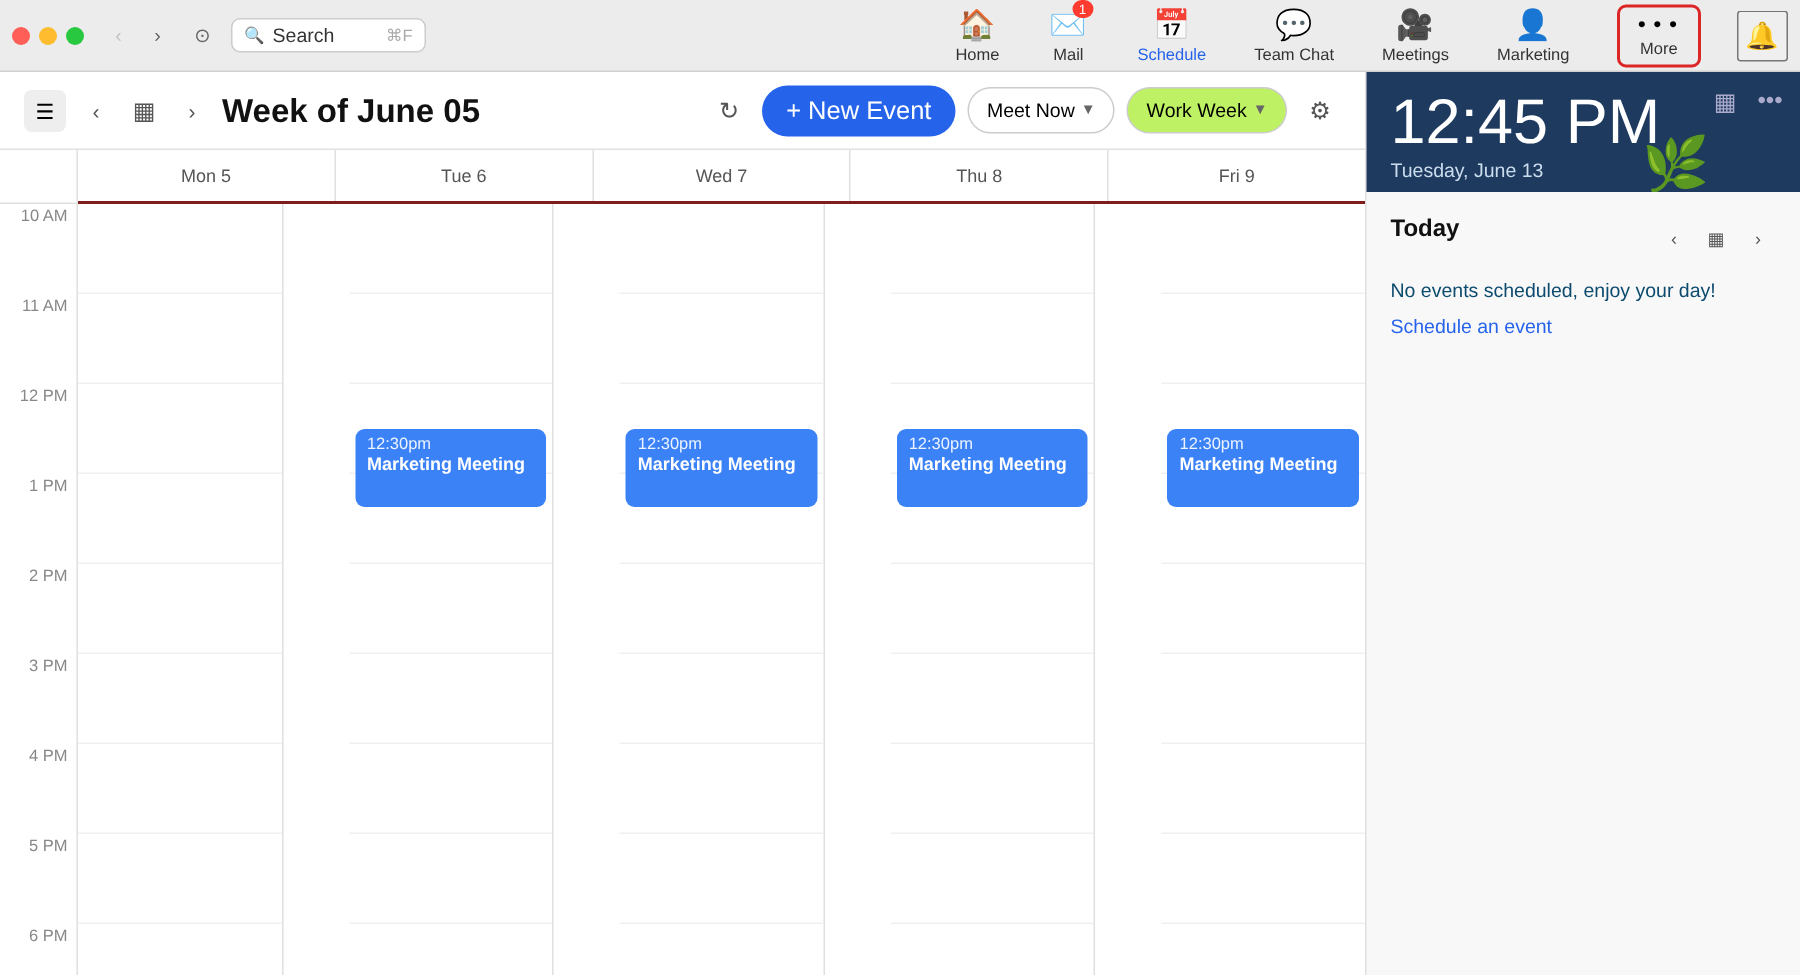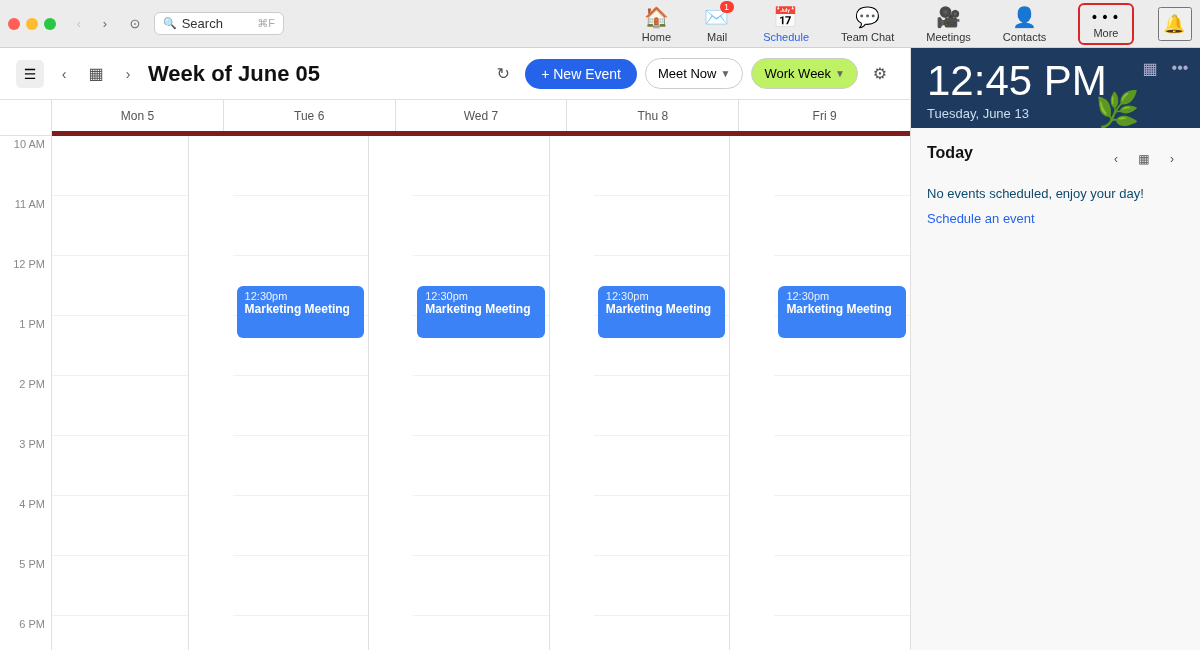--- a/index.html
+++ b/index.html
@@ -82,21 +82,21 @@
     }
     .sidebar-toggle { width: 28px; height: 28px; border: none; background: #eee; border-radius: 5px; cursor: pointer; font-size: 14px; }
     .cal-nav-btn { width: 24px; height: 24px; border: none; background: transparent; cursor: pointer; font-size: 14px; color: #555; border-radius: 4px; }
     .cal-mini-icon { width: 24px; height: 24px; border: none; background: transparent; cursor: pointer; font-size: 16px; color: #555; }
 
     .cal-title { font-size: 22px; font-weight: 600; color: #111; margin-right: auto; }
 
     .refresh-btn { width: 28px; height: 28px; border: none; background: transparent; cursor: pointer; color: #555; font-size: 16px; }
 
     .new-event-btn {
-      background: #2563eb; color: #fff; border: none; border-radius: 18px; padding: 7px 16px; font-size: 14px; font-weight: 500; cursor: pointer; display: flex; align-items: center; gap: 4px;
+      background: #2563eb; color: #fff; border: none; border-radius: 18px; padding: 7px 16px; font-size: 17px; font-weight: 500; cursor: pointer; display: flex; align-items: center; gap: 4px;
     }
 
     .meet-now-btn {
       background: #fff; border: 1px solid #ccc; border-radius: 18px; padding: 7px 12px; font-size: 13px; cursor: pointer; display: flex; align-items: center; gap: 4px;
     }
     .dropdown-arrow { font-size: 10px; color: #666; }
 
     .view-select-btn {
       background: #bef264; border: 1px solid #ccc; border-radius: 18px; padding: 7px 12px; font-size: 13px; cursor: pointer; display: flex; align-items: center; gap: 4px;
     }
@@ -125,21 +125,21 @@
     .days-area {
       flex: 1;
       display: flex;
       flex-direction: column;
       overflow: hidden;
     }
 
     .day-headers {
       display: flex;
       height: 36px;
-      border-bottom: 5px solid #7f1d1d;
+      border-bottom: 2px solid #7f1d1d;
       flex-shrink: 0;
     }
     .day-header {
       flex: 1;
       display: flex;
       align-items: center;
       justify-content: center;
       font-size: 12px;
       color: #555;
       border-right: 1px solid #e0e0e0;
@@ -280,21 +280,21 @@
       <div class="ti-label">Team Chat</div>
     </div>
 
     <div class="toolbar-item">
       <div class="ti-icon">🎥</div>
       <div class="ti-label">Meetings</div>
     </div>
 
     <div class="toolbar-item">
       <div class="ti-icon">👤</div>
-      <div class="ti-label">Contacts</div>
+      <div class="ti-label">Marketing</div>
     </div>
 
     <div class="toolbar-item">
       <div class="more-btn-wrapper">
         <div style="padding: 2px 8px; display: flex; flex-direction: column; align-items: center;">
           <div class="ti-icon" style="font-size:14px; letter-spacing:2px; font-style:normal; font-family:monospace;">•••</div>
           <div class="ti-label">More</div>
         </div>
       </div>
     </div>

